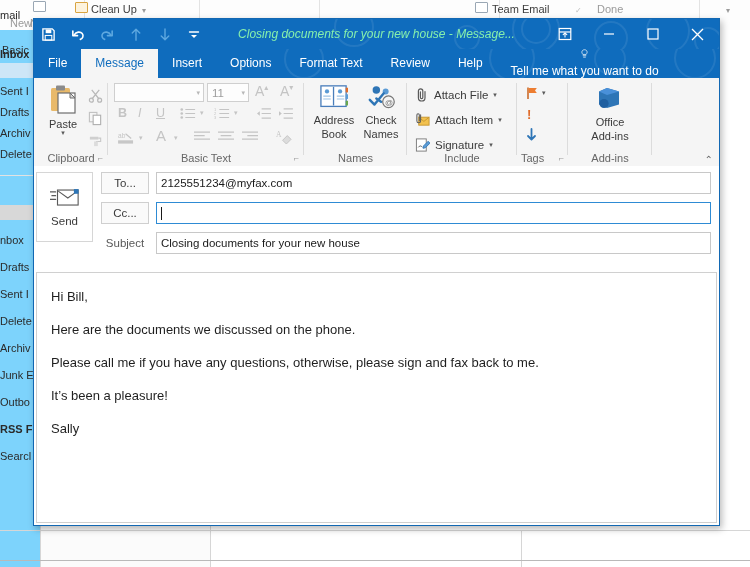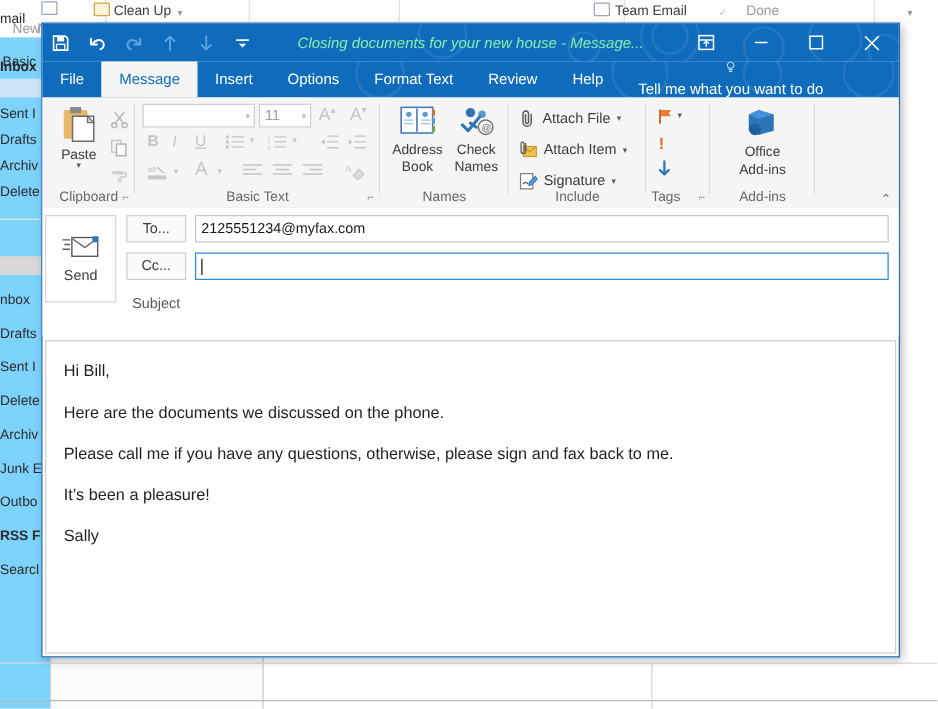--- a/index.html
+++ b/index.html
@@ -503,20 +503,23 @@
       <span>2125551234@myfax.com</span>
     </div>
 
     <div class="fbtn" style="top:36px;">Cc...</div>
     <div class="finput focus" style="top:36px;">
       <span class="caretbar"></span>
         <span></span>
     </div>
 
     <div class="flabel" style="top:66px;">Subject</div>
+    <div class="finput" style="top:66px;">
+      <span>Closing documents for your new house</span>
+    </div>
   </div>
 
   <div class="bodyarea">
     <p>Hi Bill,</p>
     <p>Here are the documents we discussed on the phone.</p>
     <p>Please call me if you have any questions, otherwise, please sign and fax back to me.</p>
     <p>It’s been a pleasure!</p>
     <p>Sally</p>
   </div>
 </div>

